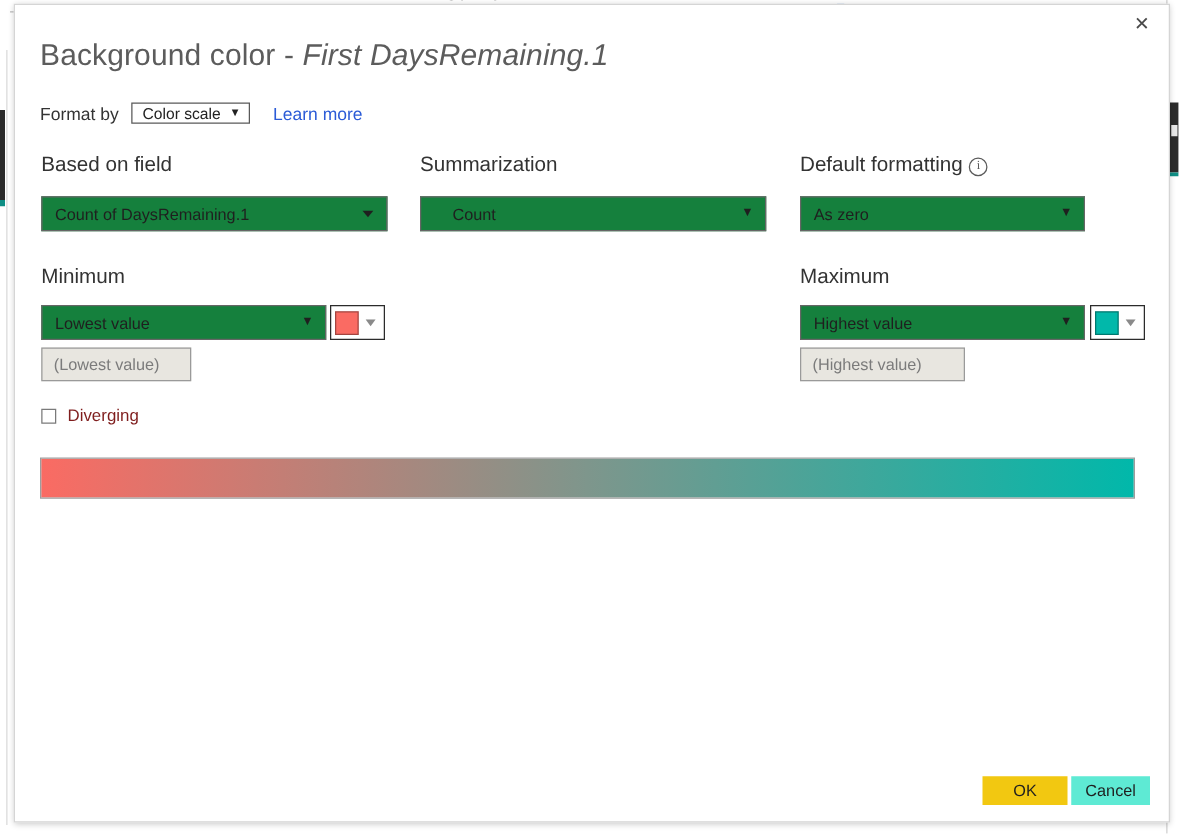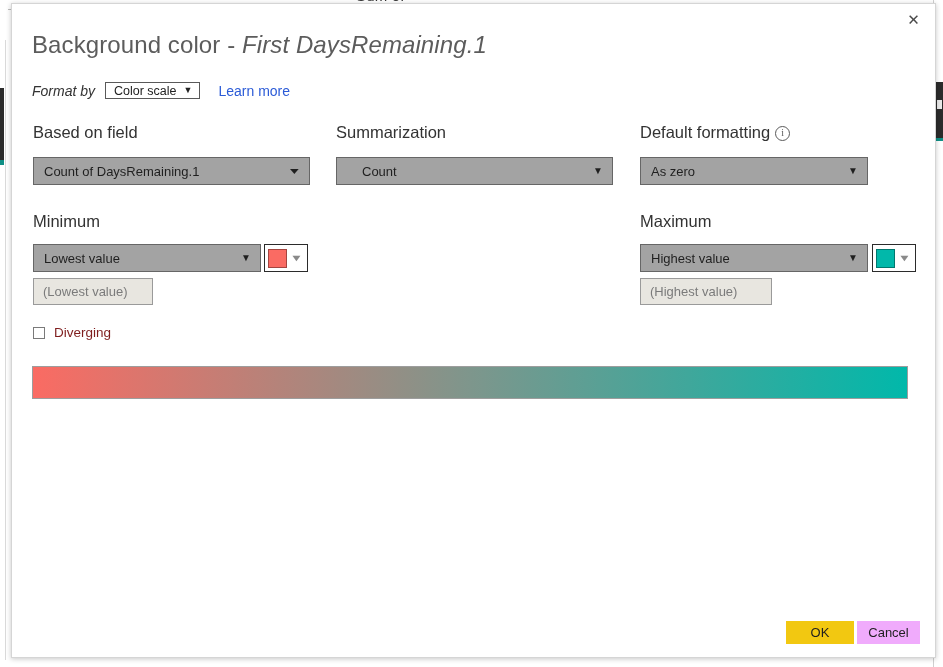--- a/index.html
+++ b/index.html
@@ -160,21 +160,20 @@
     position: absolute;
     left: 20px;
     top: 78px;
     display: flex;
     align-items: center;
   }
   #format-by-label {
     font-size: 14px;
     color: #333333;
     margin-right: 10px;
-    font-style: italic;
   }
   #format-by-select {
     height: 17px;
     min-width: 78px;
     border: 1px solid #595959;
     background: #ffffff;
     display: flex;
     align-items: center;
     padding: 0 7px 0 8px;
     box-sizing: border-box;
@@ -216,21 +215,21 @@
     margin-left: 5px;
     vertical-align: 2px;
     font-style: normal;
     font-family: "Liberation Serif", serif;
   }
 
   .combo {
     position: absolute;
     height: 28px;
     border: 1px solid #666666;
-    background: #a3a3a3;
+    background: #15803d;
     box-sizing: border-box;
     display: flex;
     align-items: center;
     padding: 0 9px 0 10px;
     font-size: 13px;
     color: #1f1f1f;
     cursor: pointer;
     overflow: hidden;
     white-space: nowrap;
   }
@@ -435,15 +434,15 @@
   </div>
 
   <div id="diverging-row">
     <span id="diverging-checkbox"></span>
     <span id="diverging-label">Diverging</span>
   </div>
 
   <div id="gradient-preview" style="background: linear-gradient(to right, rgb(250, 107, 99) 0%, rgb(126, 150, 140) 50%, rgb(1, 184, 170) 100%);"></div>
 
   <button class="dialog-button" id="ok-button" style="background: rgb(242, 200, 17);">OK</button>
-  <button class="dialog-button" id="cancel-button" style="background: #f0abfc;">Cancel</button>
+  <button class="dialog-button" id="cancel-button" style="background: #5eead4;">Cancel</button>
 
 </div>
 
 </body></html>

